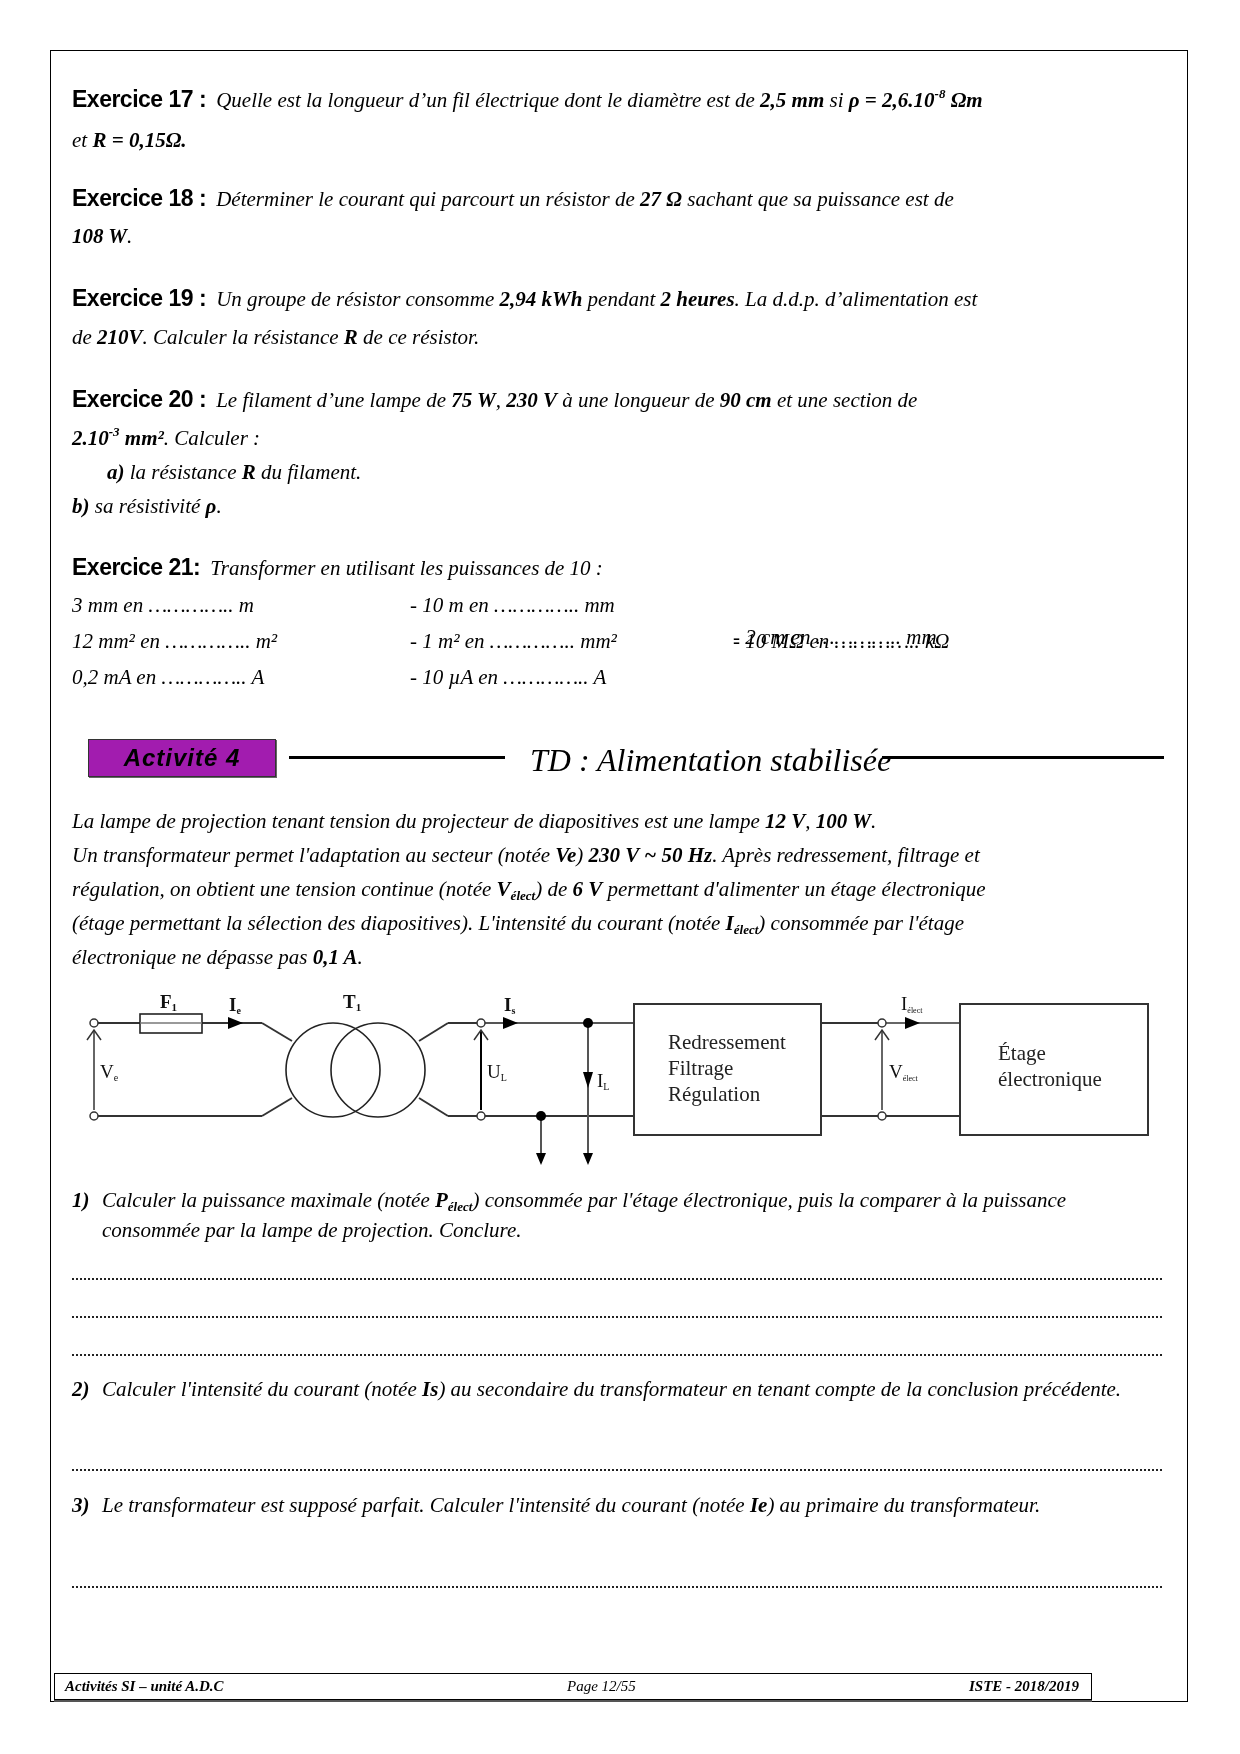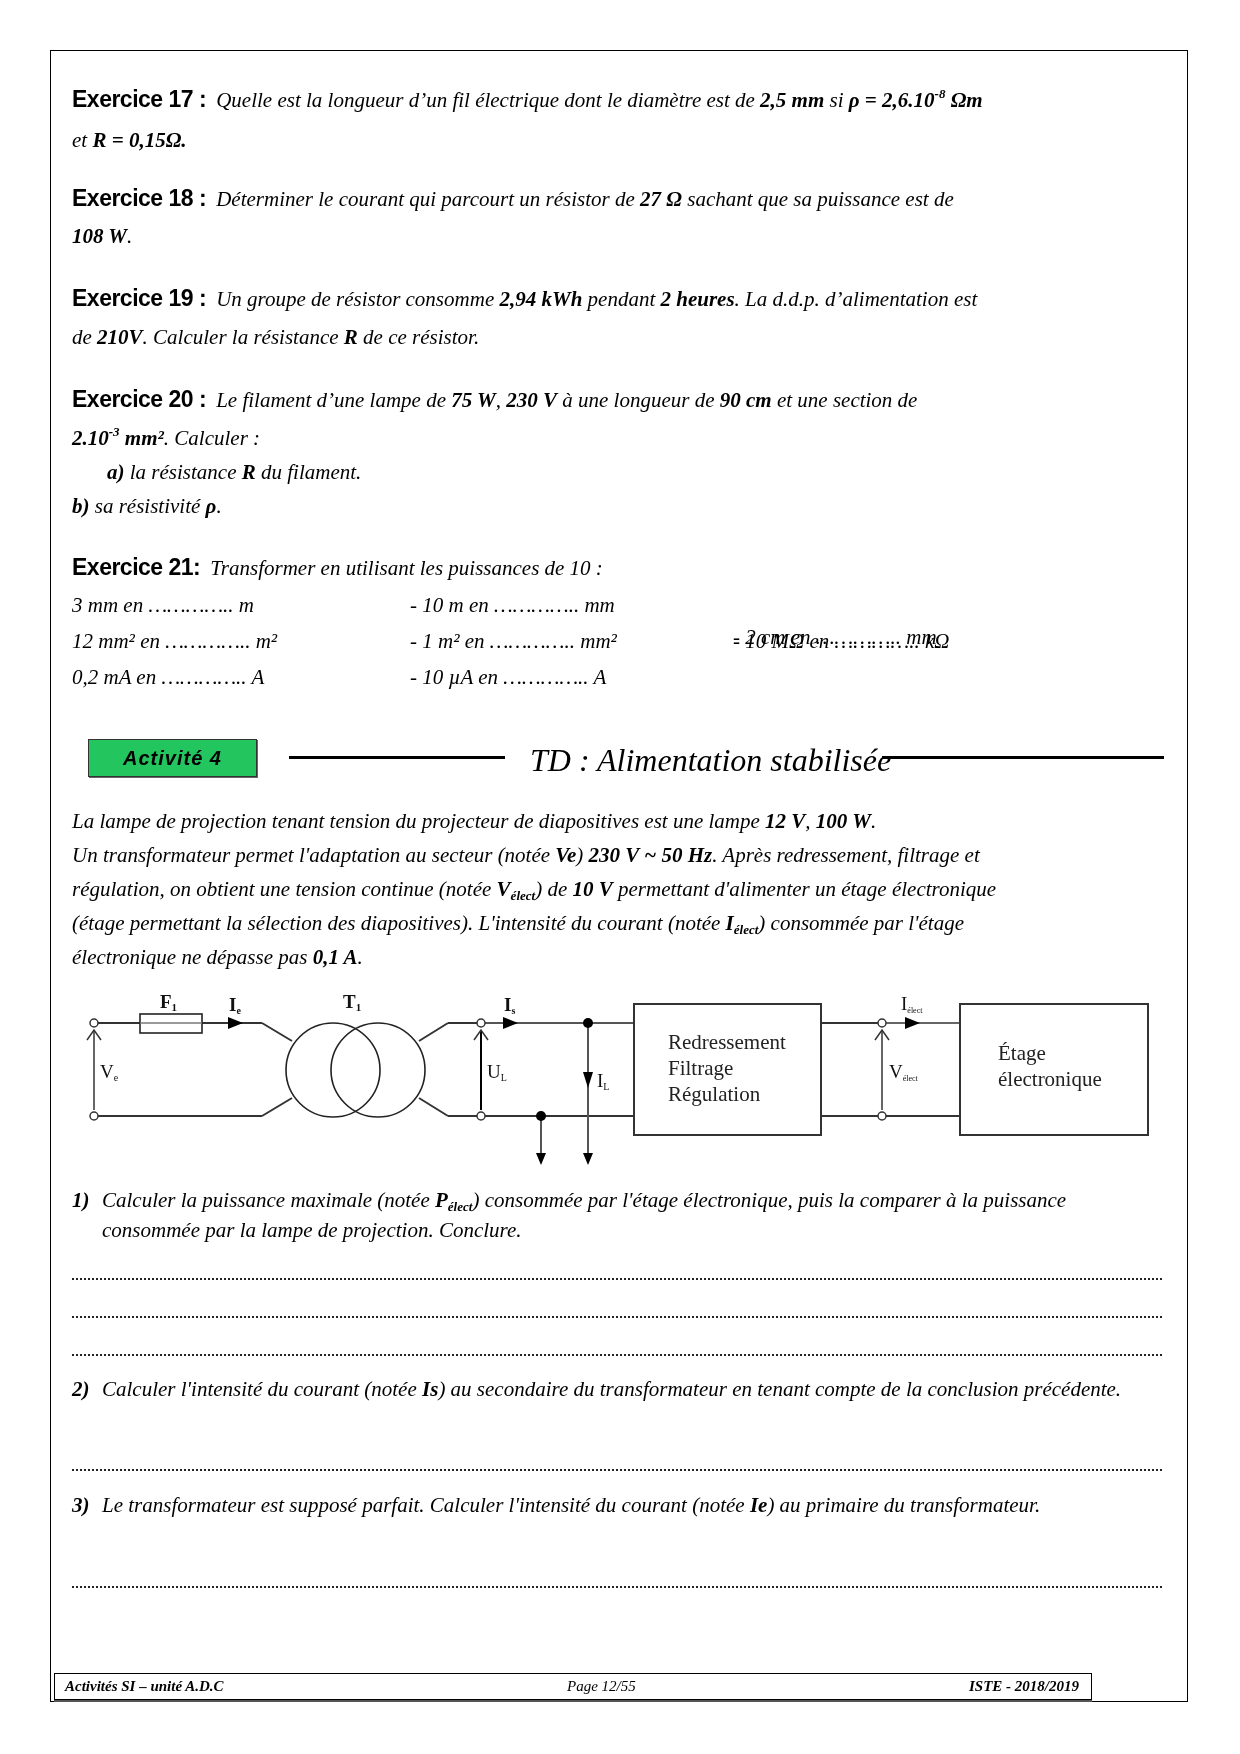--- a/index.html
+++ b/index.html
@@ -4,21 +4,21 @@
 <style>
   html, body { margin:0; padding:0; background:#fff; }
   body { width:1240px; height:1754px; position:relative; overflow:hidden; font-family:"Liberation Serif", serif; color:#000; }
   .frame { position:absolute; left:50px; top:50px; width:1138px; height:1652px; border:1.5px solid #000; box-sizing:border-box; }
   .line { position:absolute; left:72px; font-style:italic; font-size:21px; white-space:nowrap; line-height:1; }
   .ex { font-family:"Liberation Sans", sans-serif; font-style:normal; font-weight:bold; font-size:23px; letter-spacing:-0.5px; margin-right:10px; }
   b { font-weight:bold; }
   sup { font-size:13px; vertical-align:9px; line-height:0; }
   sub { font-size:13px; vertical-align:-4px; line-height:0; }
   .cell { position:absolute; font-style:italic; font-size:21px; white-space:nowrap; line-height:1; }
-  .act-box { position:absolute; left:88px; top:739px; width:169px; height:38px; background:#22c55e; border:1.5px solid #333; box-sizing:border-box; box-shadow:1px 1px 0 #666; display:flex; align-items:center; justify-content:center; font-family:"Liberation Sans", sans-serif; font-style:italic; font-weight:bold; font-size:20px; letter-spacing:1px; }
+  .act-box { position:absolute; left:88px; top:739px; width:188px; height:38px; background:#a21caf; border:1.5px solid #333; box-sizing:border-box; box-shadow:1px 1px 0 #666; display:flex; align-items:center; justify-content:center; font-family:"Liberation Sans", sans-serif; font-style:italic; font-weight:bold; font-size:24px; letter-spacing:1px; }
   .hrule { position:absolute; height:3px; background:#000; top:756px; }
   .td-title { position:absolute; left:530px; top:742px; font-style:italic; font-weight:normal; font-size:32px; white-space:nowrap; }
   .q { position:absolute; left:72px; font-style:italic; font-size:21px; line-height:30px; width:1090px; }
   .q .num { font-weight:bold; position:absolute; left:0; }
   .q .txt { display:block; padding-left:30px; }
   .dots { position:absolute; left:72px; width:1090px; height:2px; border-bottom:2px dotted #222; }
   .footer { position:absolute; left:54px; top:1673px; width:1038px; height:27px; border:1.5px solid #000; box-sizing:border-box; box-shadow:0 2px 0 #555; font-style:italic; font-weight:bold; font-size:15px; }
   .footer span { position:absolute; top:4px; }
   svg text { font-family:"Liberation Serif", serif; }
 </style>
@@ -78,21 +78,21 @@
 <div class="td-title">TD : Alimentation stabilisée</div>
 <div class="hrule" style="left:882px; width:282px;"></div>
 
 <div class="line" style="top:811px;">
   <span>La lampe de projection tenant tension du projecteur de diapositives est une lampe </span><b>12 V</b><span>, </span><b>100 W</b><span>.</span>
 </div>
 <div class="line" style="top:845px;">
   <span>Un transformateur permet l'adaptation au secteur (notée </span><b>Ve</b><span>) </span><b>230 V ~ 50 Hz</b><span>. Après redressement, filtrage et</span>
 </div>
 <div class="line" style="top:879px;">
-  <span>régulation, on obtient une tension continue (notée </span><b>V</b><sub><b>élect</b></sub><span>) de </span><b>10 V</b><span> permettant d'alimenter un étage électronique</span>
+  <span>régulation, on obtient une tension continue (notée </span><b>V</b><sub><b>élect</b></sub><span>) de </span><b>6 V</b><span> permettant d'alimenter un étage électronique</span>
 </div>
 <div class="line" style="top:913px;">
   <span>(étage permettant la sélection des diapositives). L'intensité du courant (notée </span><b>I</b><sub><b>élect</b></sub><span>) consommée par l'étage</span>
 </div>
 <div class="line" style="top:947px;">
   <span>électronique ne dépasse pas </span><b>0,1 A</b><span>.</span>
 </div>
 
 <svg style="position:absolute; left:0; top:0;" width="1240" height="1754" viewBox="0 0 1240 1754">
   <defs>

